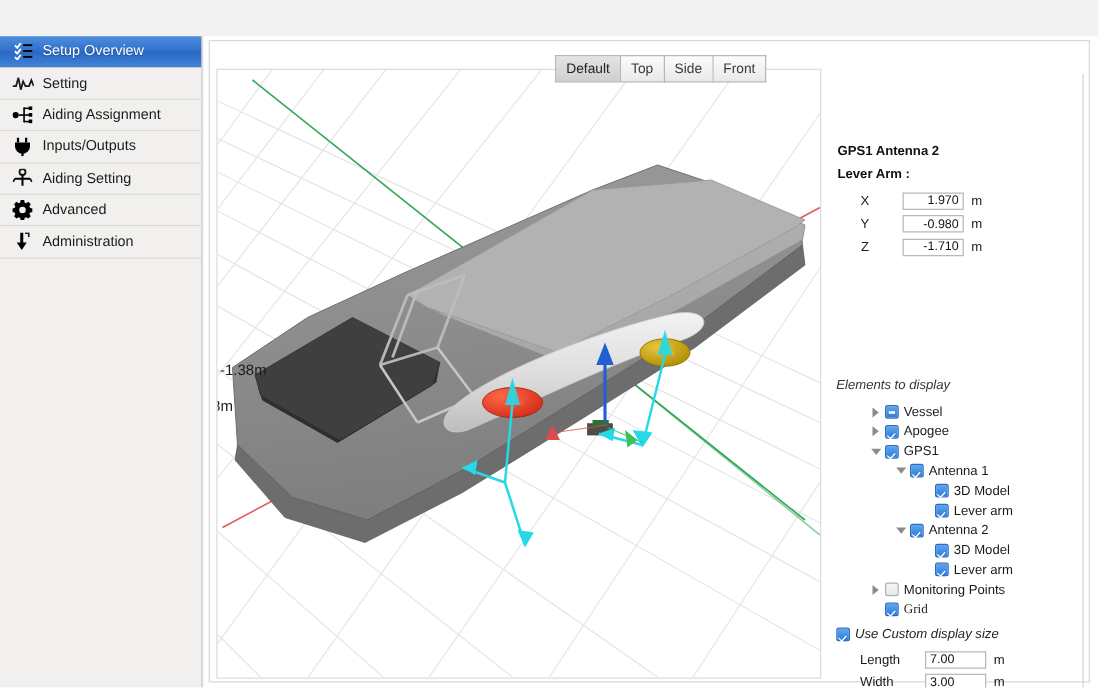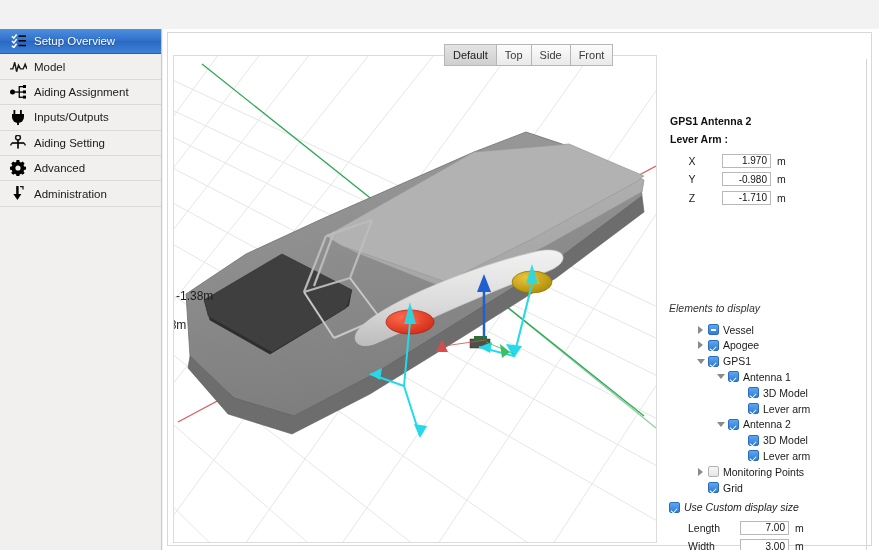--- a/index.html
+++ b/index.html
@@ -217,21 +217,21 @@
   .size-row {
     position: absolute; left: 0; width: 205px; height: 17px;
     display: flex; align-items: center;
   }
   .size-label { width: 78px; padding-left: 26px; font-size: 10.5px; }
   .size-input {
     width: 49px; height: 14px;
     border: 1px solid #b8b8b8;
     background: #ffffff;
     font-size: 10px;
-    text-align: right;
+    text-align: left;
     padding: 0 3px;
     font-family: "Liberation Sans", sans-serif;
     color: #111;
     line-height: 12px;
   }
   .size-unit { margin-left: 6px; font-size: 10.5px; }
 
   .v-divider {
     position: absolute; left: 703px; top: 30px;
     width: 1px; height: 510px;
@@ -257,21 +257,21 @@
           </svg>
         </span>
         <span class="nav-label">Setup Overview</span>
       </div>
       <div class="nav-item">
         <span class="nav-icon">
           <svg width="17" height="14" viewBox="0 0 18 14">
             <path d="M0 9 L3 9 L5 2 L7 12 L9 5 L11 9 L14 9 L16 4 L18 9" stroke="currentColor" stroke-width="1.5" fill="none"></path>
           </svg>
         </span>
-        <span class="nav-label">Model</span>
+        <span class="nav-label">Setting</span>
       </div>
       <div class="nav-item">
         <span class="nav-icon">
           <svg width="16" height="14" viewBox="0 0 16 14">
             <circle cx="2.5" cy="7" r="2.5"></circle>
             <rect x="5" y="6.4" width="4" height="1.3"></rect>
             <rect x="9" y="1" width="5" height="1.3"></rect>
             <rect x="9" y="6.4" width="5" height="1.3"></rect>
             <rect x="9" y="11.6" width="5" height="1.3"></rect>
             <rect x="8.6" y="1" width="1.3" height="11.8"></rect>
@@ -556,21 +556,21 @@
               <span class="cbx on"></span>
               <span>Lever arm</span>
             </div>
             <div class="tree-row" style="top: 409.2px; left: 33px;">
               <span class="twisty">
                 <span class="tri-r"></span>
               </span>
               <span class="cbx off"></span>
               <span>Monitoring Points</span>
             </div>
-            <div class="tree-row" style="top: 425px; left: 33px;">
+            <div class="tree-row" style="top: 425px; left: 33px; font-family: Liberation Serif, serif;">
               <span class="twisty none"></span>
               <span class="cbx on"></span>
               <span>Grid</span>
             </div>
           </div>
 
         <div class="custom-size-row">
           <span id="custom-size-cbx" class="cbx on"></span>
           <span>Use Custom display size</span>
         </div>

